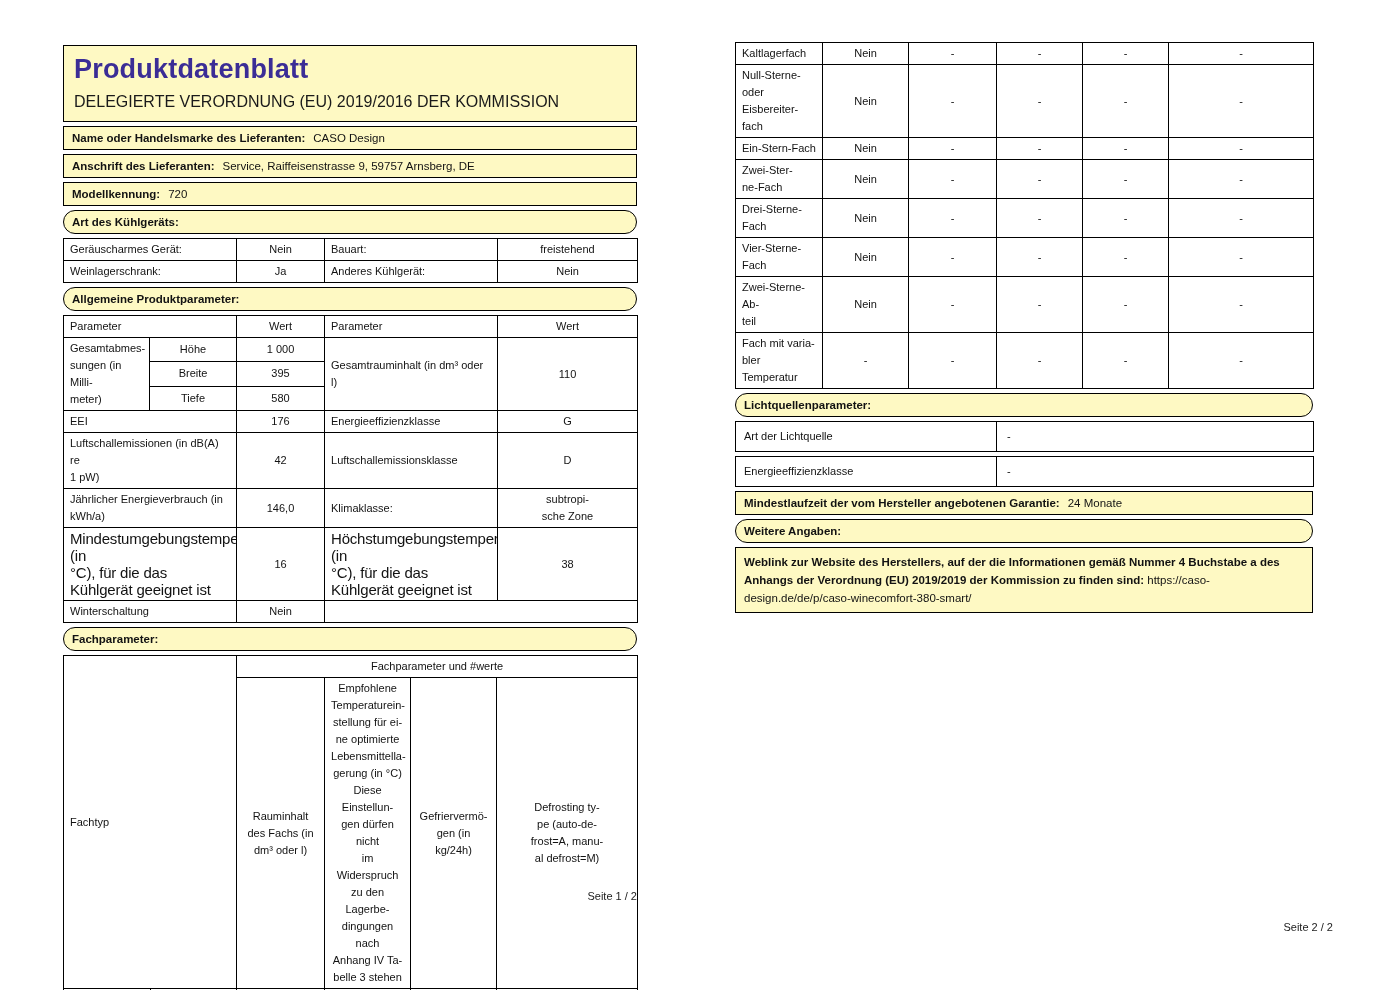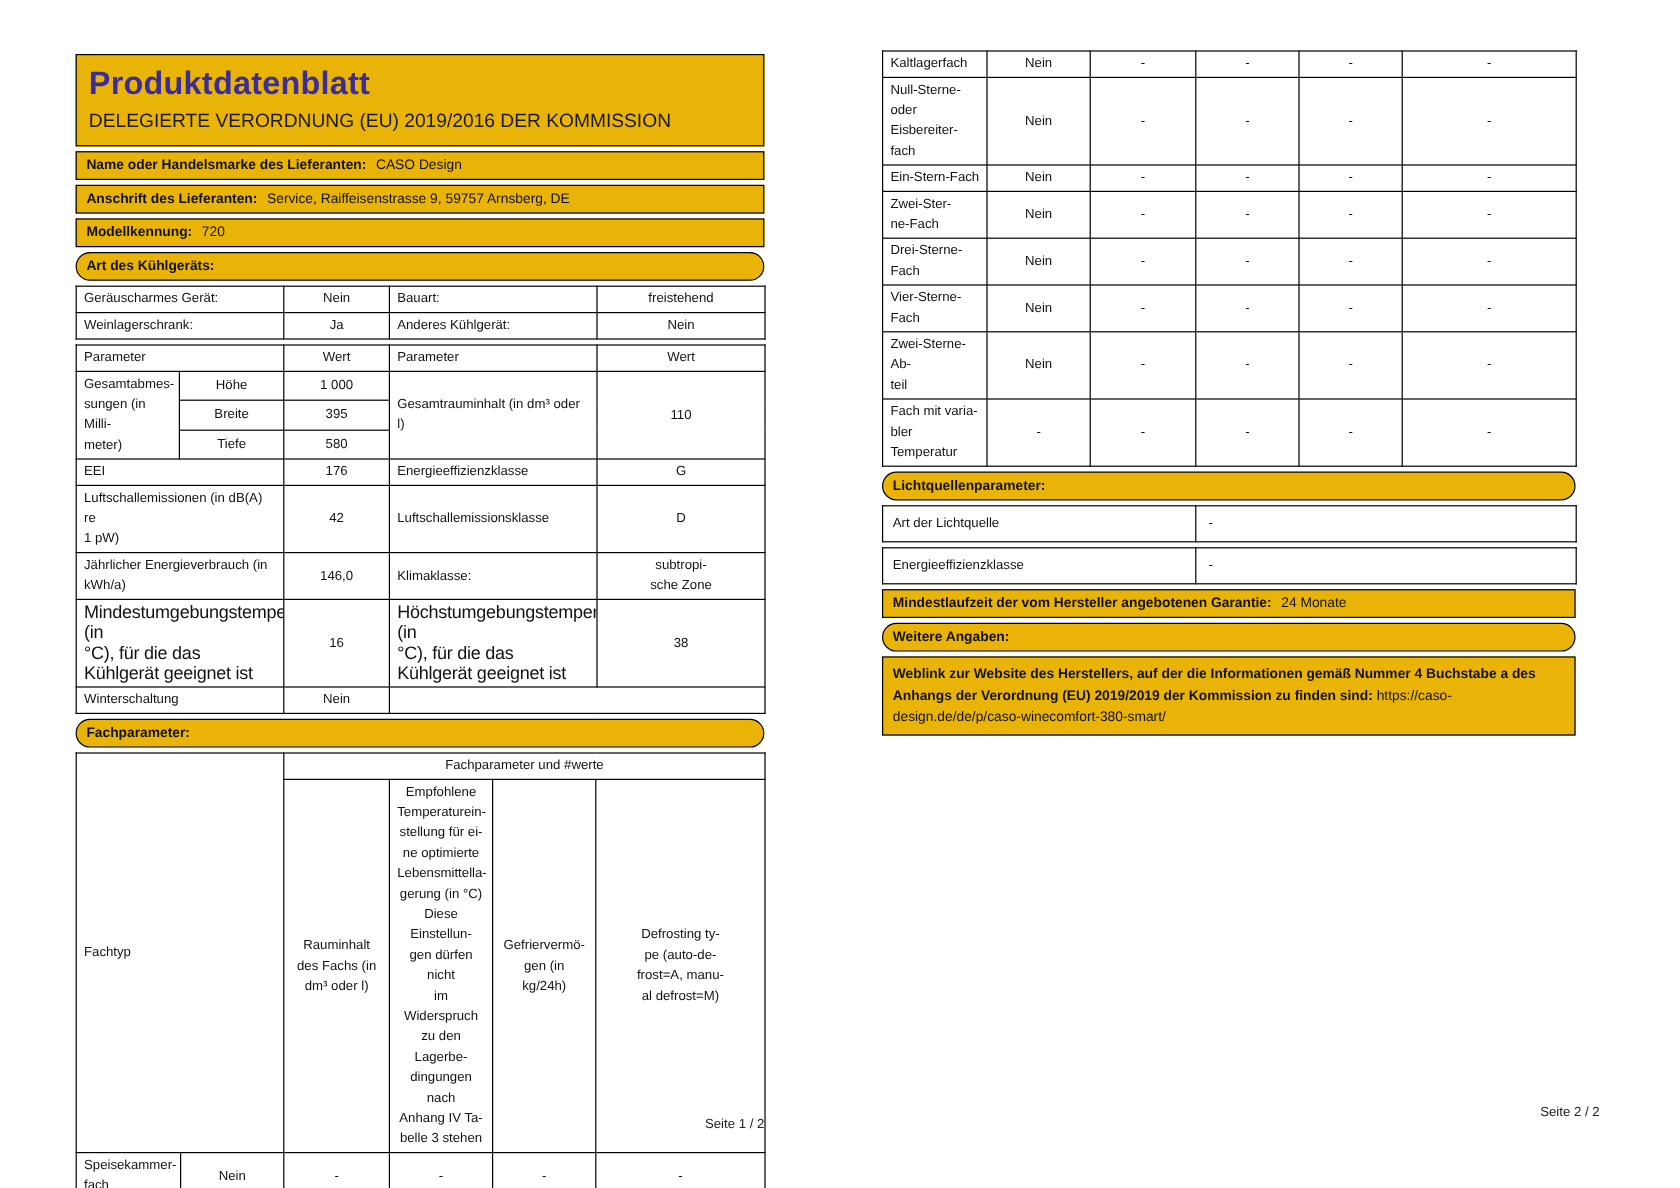--- a/index.html
+++ b/index.html
@@ -10,21 +10,21 @@
     color:#121212; font-size:11.5px;
   }
   .page { position:absolute; }
   #page1 { left:63px; top:45px; width:574px; }
   #page2 { left:735px; top:42px; width:578px; }
 
   .box {
     border:1px solid #000;
     margin-bottom:4px;
     padding:5px 8px;
-    background:#eab308;
+    background:#fef9c3;
   }
   .title-box { padding:8px 10px 10px 10px; }
   .doc-title {
     font-size:27px; font-weight:bold; color:#3b2d96;
     line-height:30px; letter-spacing:0.2px;
   }
   .doc-subtitle { font-size:16px; margin-top:9px; color:#1a1a1a; }
 
   .inline-label { font-weight:bold; }
   .inline-value { margin-left:8px; }
@@ -43,21 +43,21 @@
     overflow:hidden;
   }
   .c  { text-align:center; }
   .pre { white-space:pre-line; }
   .small { font-size:15px; letter-spacing:-0.2px; }
   .h22 td { height:22px; }
 
   .footer {
     position:absolute; font-size:11px; color:#222; text-align:right;
   }
-  #footer1 { left:63px;  top:931px; width:574px;padding-left:46px; }
+  #footer1 { left:63px;  top:890px; width:574px;padding-left:46px; }
   #footer2 { left:755px; top:921px; width:578px;text-align:right; }
 </style>
 </head>
 <body>
 
 <div class="page" id="page1">
 
   <div class="box title-box">
     <div class="doc-title">Produktdatenblatt</div>
     <div class="doc-subtitle">DELEGIERTE VERORDNUNG (EU) 2019/2016 DER KOMMISSION</div>
@@ -93,20 +93,21 @@
     </tr>
     <tr class="h22">
       <td>Weinlagerschrank:</td>
       <td class="c">Ja</td>
       <td>Anderes Kühlgerät:</td>
       <td class="c">Nein</td>
     </tr>
   </tbody>
     </table>
 
+  <div class="box section-header">Allgemeine Produktparameter:</div>
 
   <table style="width:574px;">
     <colgroup>
         <col style="width:86px">
         <col style="width:87px">
         <col style="width:88px">
         <col style="width:173px">
         <col style="width:140px">
       </colgroup>
     <tbody>

